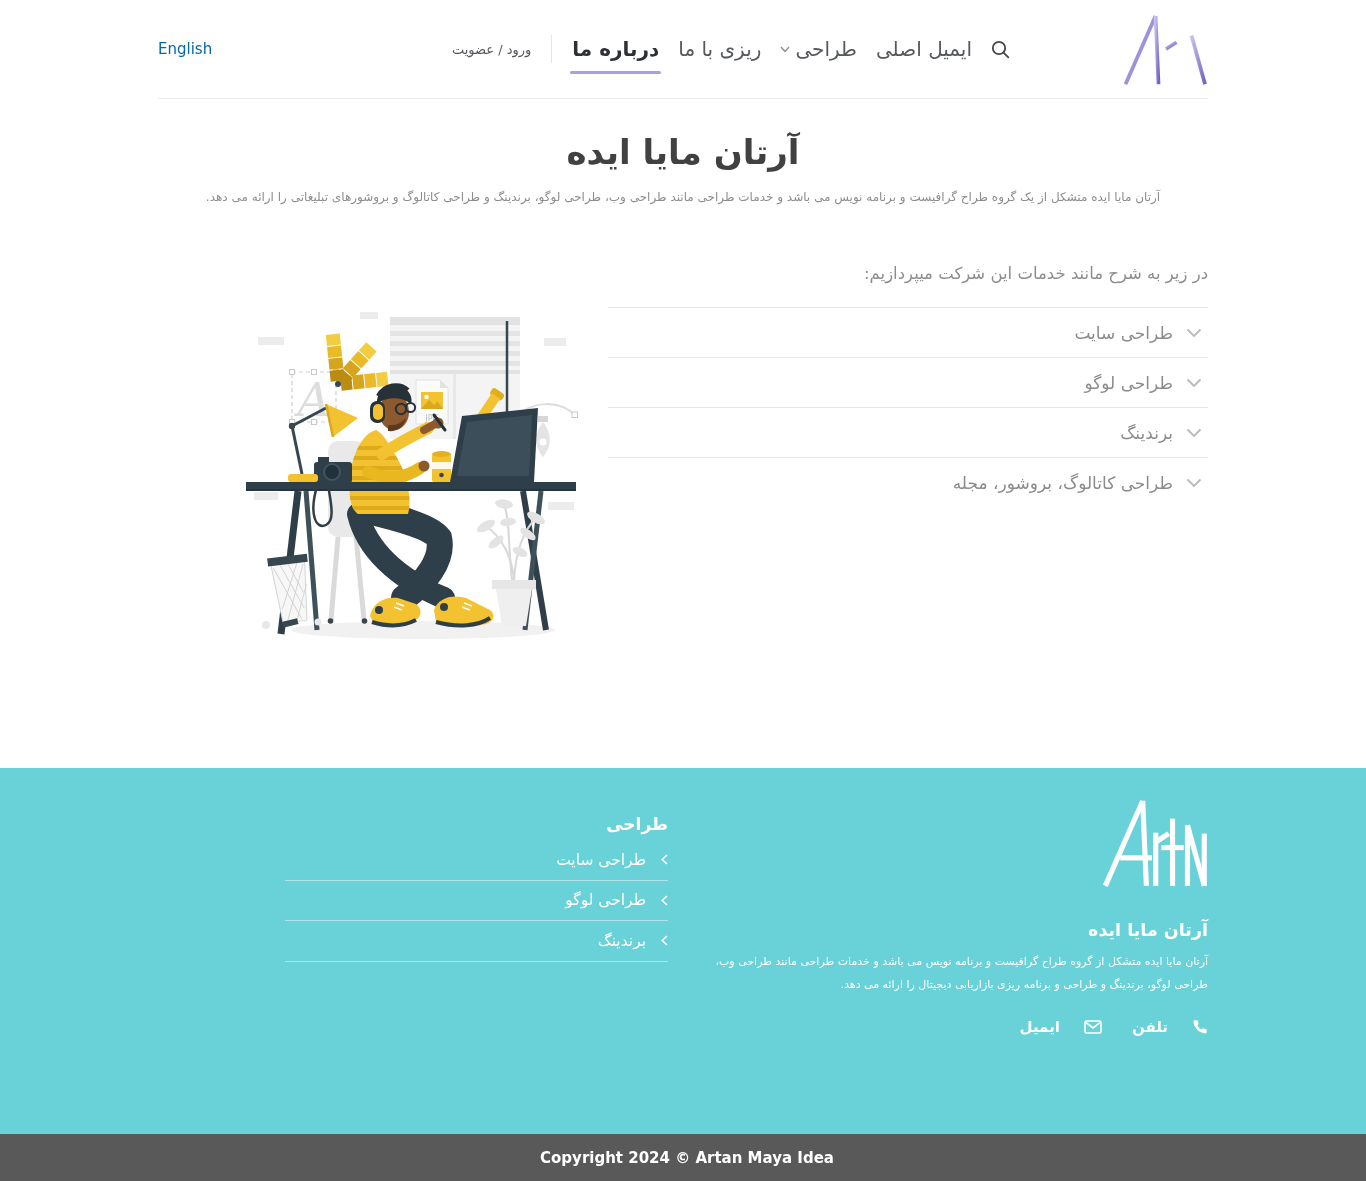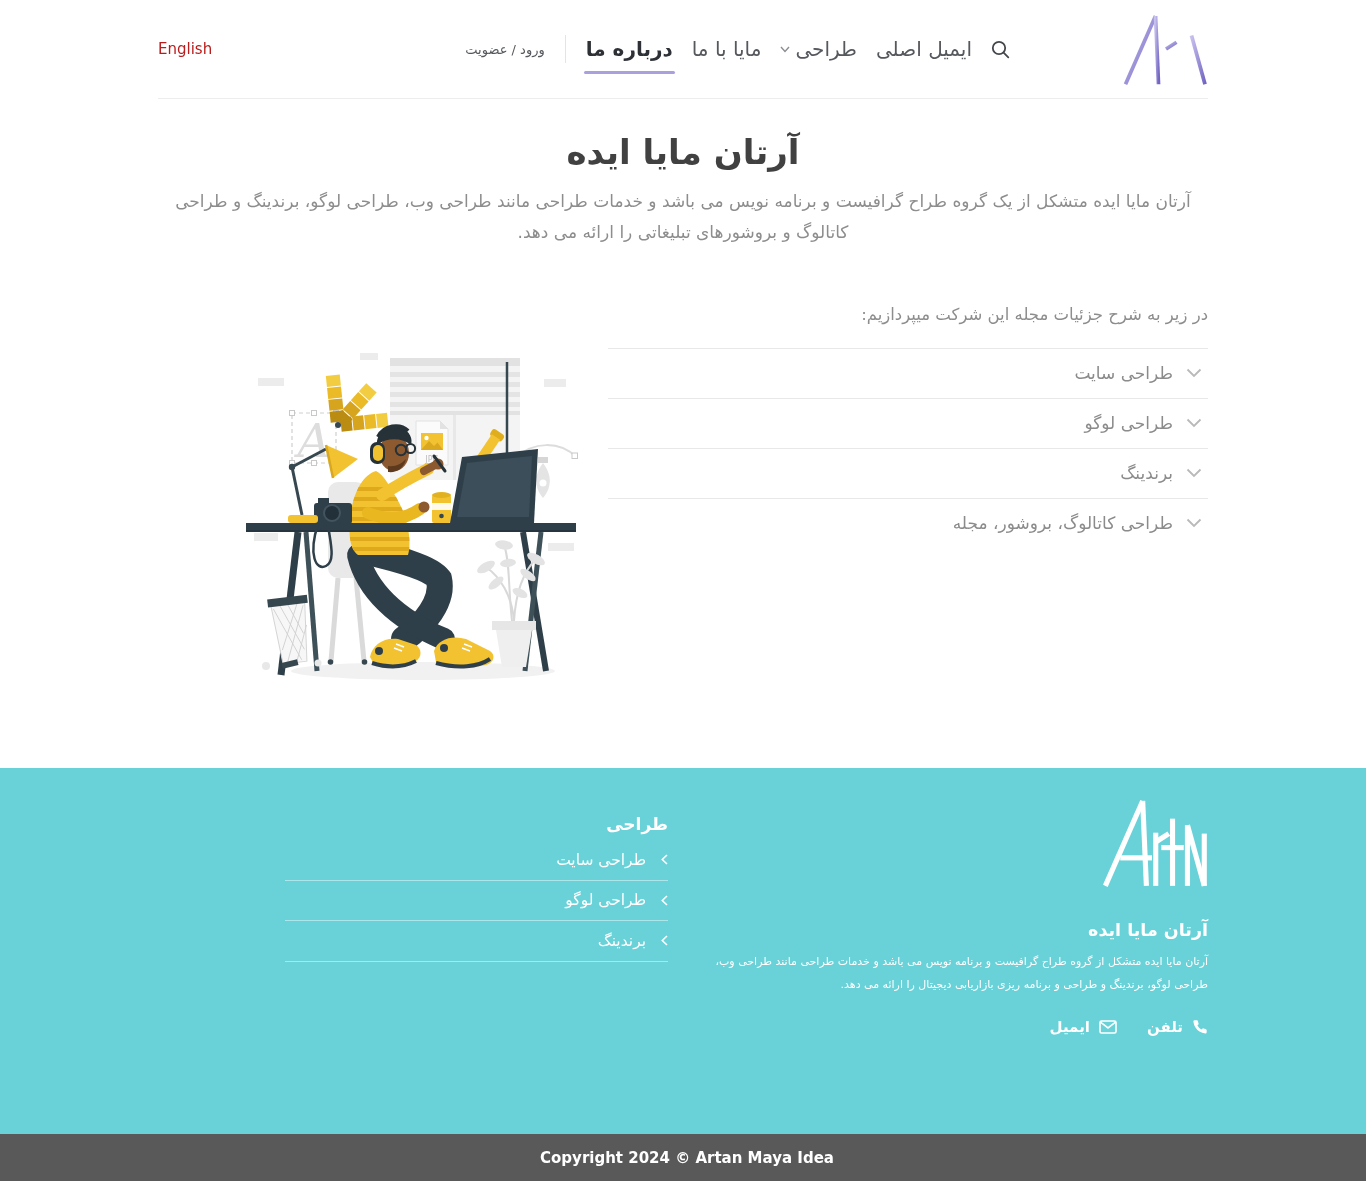--- a/index.html
+++ b/index.html
@@ -26,28 +26,28 @@
     display:flex; align-items:center; gap:5px; white-space:nowrap;
   }
   nav.main-nav a.active { color:#2d3136; font-weight:bold; position:relative; }
   nav.main-nav a.active::after {
     content:""; position:absolute; right:-2px; left:-2px; bottom:-13px;
     height:3px; background:#a9a1de; border-radius:2px;
   }
   .search-btn { display:flex; align-items:center; cursor:pointer; }
   .vdiv { width:1px; height:28px; background:#e4e4e4; margin:0 20px; }
   .login-link { color:#55585d; font-size:13px; text-decoration:none; white-space:nowrap; }
-  .lang-link { margin-right:auto; color:#b91c1c; font-size:15px; text-decoration:none; direction:ltr; }
+  .lang-link { margin-right:auto; color:#0369a1; font-size:15px; text-decoration:none; direction:ltr; }
 
   
   main { flex:1 1 auto; overflow:hidden; }
   h1.page-title { margin:32px 0 0; text-align:center; font-size:34px; font-weight:bold; color:#414141; }
   p.intro {
     width:1050px; margin:14px auto 0; text-align:center;
-    font-size:17px; line-height:1.85; color:#8d8d8d;
+    font-size:12px; line-height:1.85; color:#8d8d8d;
   }
   .services { display:flex; margin-top:56px; }
   .acc-col { width:600px; flex:0 0 600px; }
   .lead { margin:0 0 24px; font-size:16.5px; color:#8d8d8d; }
   .acc-row {
     display:flex; align-items:center; gap:13px; height:50px;
     border-top:1px solid #e8e8e8; padding-right:6px; cursor:pointer;
   }
   .acc-row .lbl { color:#8b8b8b; font-size:17px; }
   .illu-wrap { flex:1 1 auto; display:flex; justify-content:flex-start; }
@@ -58,21 +58,21 @@
     background:#69d1d8; min-height:366px; flex:0 0 auto;
     padding:22px 0 24px;
   }
   .footer-cols { display:flex; }
   .col-about { width:505px; flex:0 0 505px; }
   .f-logo { display:flex; justify-content:flex-start; line-height:0; }
   .col-about h3 { margin:26px 0 10px; color:#ffffff; font-size:17.5px; font-weight:bold; }
   .col-about p { margin:0; color:#ffffff; font-size:11px; line-height:2.1; }
   .contact { display:flex; align-items:center; gap:30px; margin-top:22px; }
   .contact a {
-    display:flex; align-items:center; gap:9px;
+    display:flex; align-items:center; gap:24px;
     color:#ffffff; font-weight:bold; font-size:15px; text-decoration:none;
   }
   .col-design { width:383px; flex:0 0 383px; margin-right:35px; padding-top:24px; }
   .col-design h3 { margin:0 0 6px; color:#ffffff; font-size:17px; font-weight:bold; }
   .col-design ul { list-style:none; margin:0; padding:0; }
   .col-design li {
     display:flex; align-items:center; gap:15px; height:40.5px;
     border-bottom:1px solid rgba(255,255,255,.45); cursor:pointer;
   }
   .col-design li a { color:#ffffff; font-size:15.5px; text-decoration:none; }
@@ -119,37 +119,37 @@
           <line x1="12.6" y1="12.6" x2="17.3" y2="17.3" stroke="#43474c" stroke-width="1.8" stroke-linecap="round"></line>
         </svg>
       </span>
       <a href="#">ایمیل اصلی</a>
       <a href="#">
         <span>طراحی</span>
         <svg width="10" height="7" viewBox="0 0 10 7">
           <polyline points="1,1 5,5.5 9,1" fill="none" stroke="#8a8d92" stroke-width="1.4"></polyline>
         </svg>
       </a>
-      <a href="#">مایا با ما</a>
+      <a href="#">ریزی با ما</a>
       <a href="#" class="active">درباره ما</a>
     </nav>
 
     <span class="vdiv"></span>
     <a href="#" class="login-link">ورود / عضویت</a>
     <a href="#" class="lang-link">English</a>
   </div>
 </header>
 
 <main>
   <h1 class="page-title">آرتان مایا ایده</h1>
   <p class="intro">آرتان مایا ایده متشکل از یک گروه طراح گرافیست و برنامه نویس می باشد و خدمات طراحی مانند طراحی وب، طراحی لوگو، برندینگ و طراحی کاتالوگ و بروشورهای تبلیغاتی را ارائه می دهد.</p>
 
   <div class="services container">
     <div class="acc-col">
-      <p class="lead">در زیر به شرح جزئیات مجله این شرکت میپردازیم:</p>
+      <p class="lead">در زیر به شرح مانند خدمات این شرکت میپردازیم:</p>
 
       <div class="acc-row">
         <svg width="16" height="10" viewBox="0 0 16 10">
           <polyline points="1.5,1.5 8,8 14.5,1.5" fill="none" stroke="#b9b9b9" stroke-width="1.8"></polyline>
         </svg>
         <span class="lbl">طراحی سایت</span>
       </div>
       <div class="acc-row">
         <svg width="16" height="10" viewBox="0 0 16 10">
           <polyline points="1.5,1.5 8,8 14.5,1.5" fill="none" stroke="#b9b9b9" stroke-width="1.8"></polyline>

